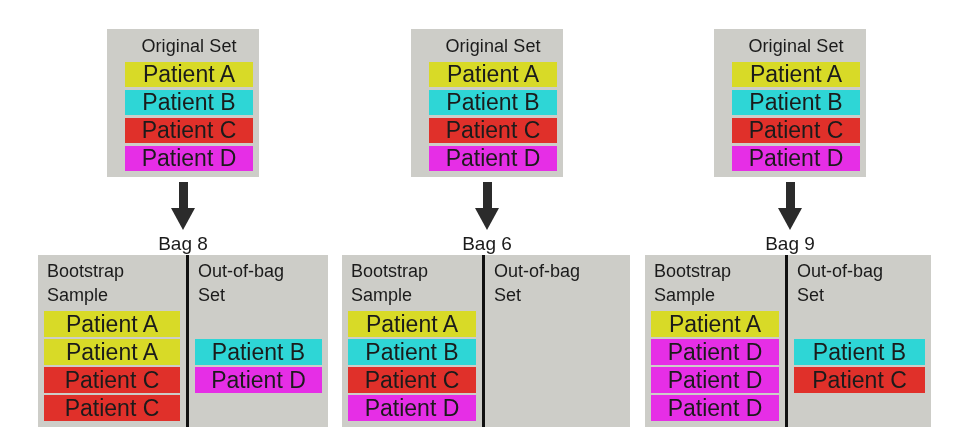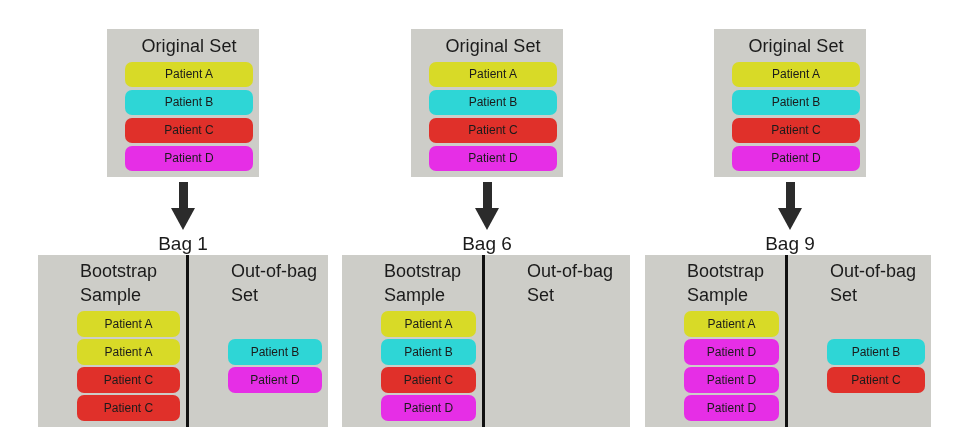--- a/index.html
+++ b/index.html
@@ -35,27 +35,26 @@
     line-height: 26px;
     height: 26px;
     letter-spacing: .1px;
   }
   .orig-rows {
     margin-top: 3px;
   }
   .chip {
     height: 25px;
     line-height: 25px;
-    font-size: 12px;
+    font-size: 23px;
     color: #1b1b1b;
     text-align: center;
     margin-bottom: 3px;
     box-sizing: border-box;
     white-space: nowrap;
-    border-radius: 7px;
   }
 
   
   .arrow {
     position: absolute;
     width: 30px;
     height: 48px;
   }
   .arrow-shaft {
     position: absolute;
@@ -90,21 +89,20 @@
   
   .bag-panel {
     height: 172px;
     display: flex;
     box-sizing: border-box;
   }
   .bag-col {
     position: relative;
     box-sizing: border-box;
     padding-top: 4px;
-    padding-left: 33px;
   }
   .bag-col.left { }
   .bag-col.right { border-left: 3px solid #101010; }
   .col-title {
     font-size: 18px;
     color: #1b1b1b;
     line-height: 24px;
     padding-left: 9px;
     height: 52px;
     white-space: pre-line;
@@ -162,21 +160,21 @@
 </div>
 <div class="arrow" style="left:472px; top:182px;">
   <div class="arrow-shaft"></div>
   <div class="arrow-head"></div>
 </div>
 <div class="arrow" style="left:775px; top:182px;">
   <div class="arrow-shaft"></div>
   <div class="arrow-head"></div>
 </div>
 
-<div class="bag-label" style="left:123px; top:232px;">Bag 1</div>
+<div class="bag-label" style="left:123px; top:232px;">Bag 8</div>
 <div class="bag-label" style="left:427px; top:232px;">Bag 6</div>
 <div class="bag-label" style="left:730px; top:232px;">Bag 9</div>
 
 <div class="panel bag-panel" id="bag-0" style="left: 38px; top: 255px; width: 290px; background: rgb(205, 205, 200);">
   <div class="bag-col left" style="width:148px;">
     <div class="col-title">Bootstrap
 Sample</div>
     <div class="col-rows">
       <div class="row-slot">
           <div class="chip" style="background: rgb(216, 218, 39);">Patient A</div>

